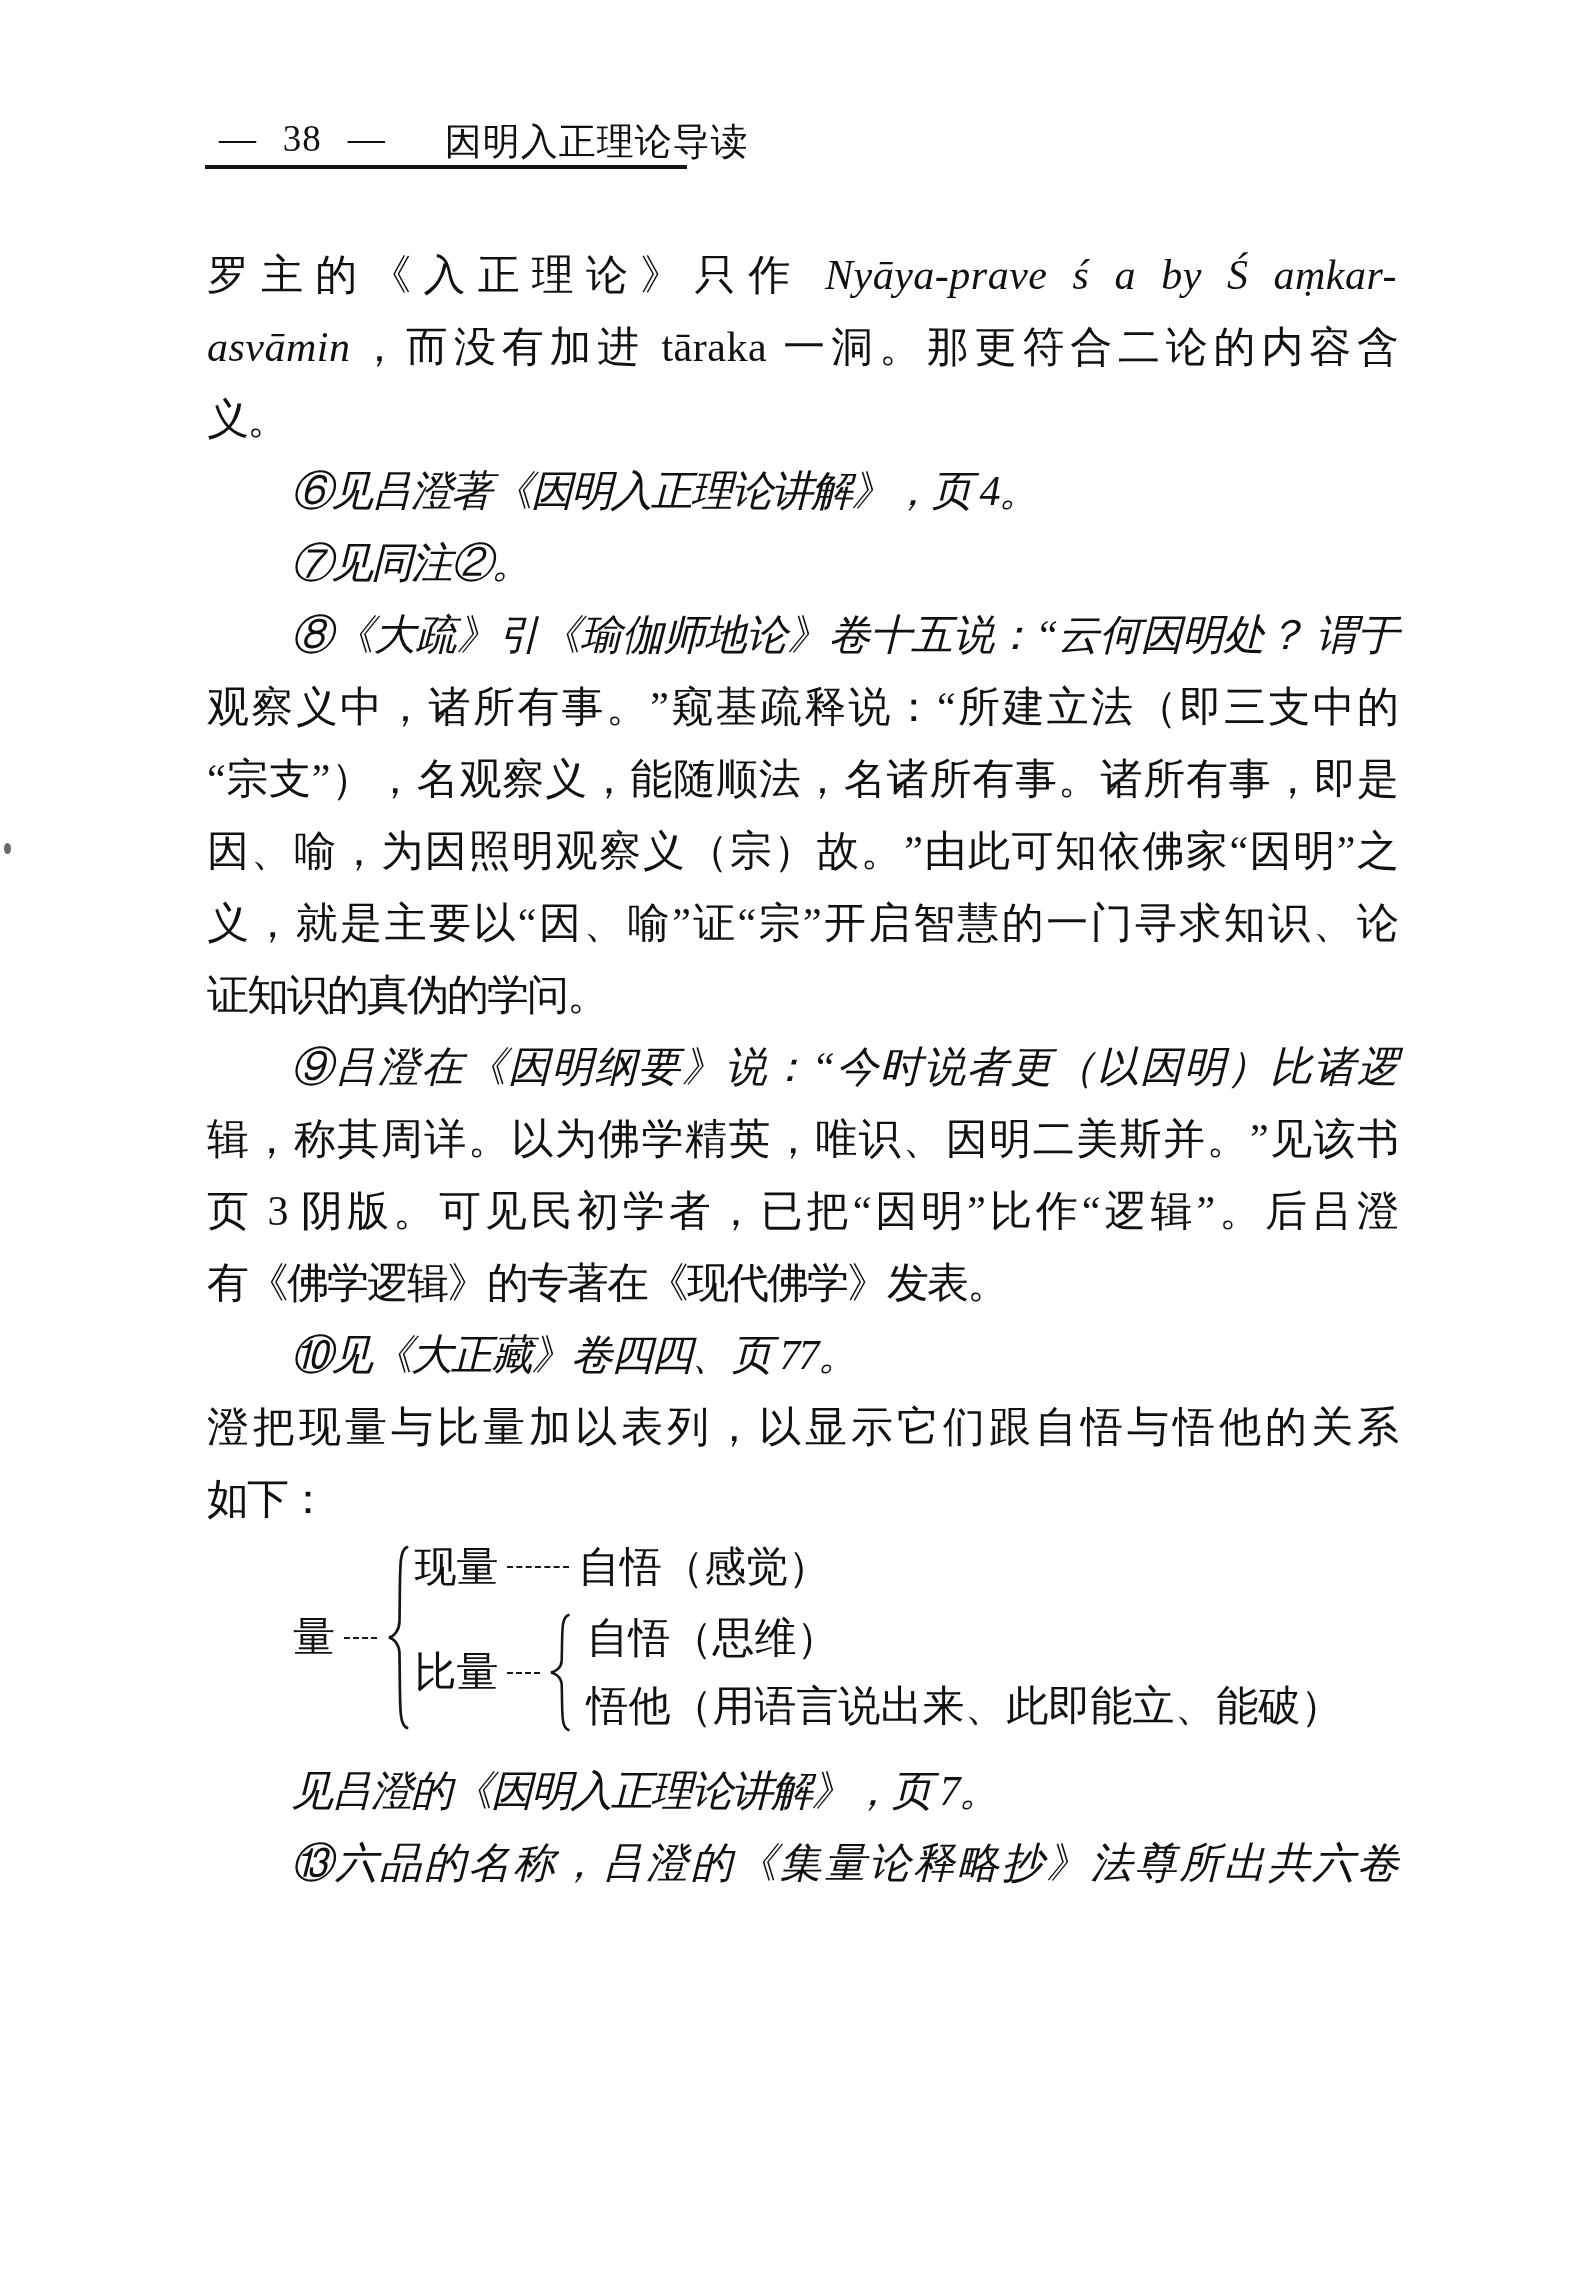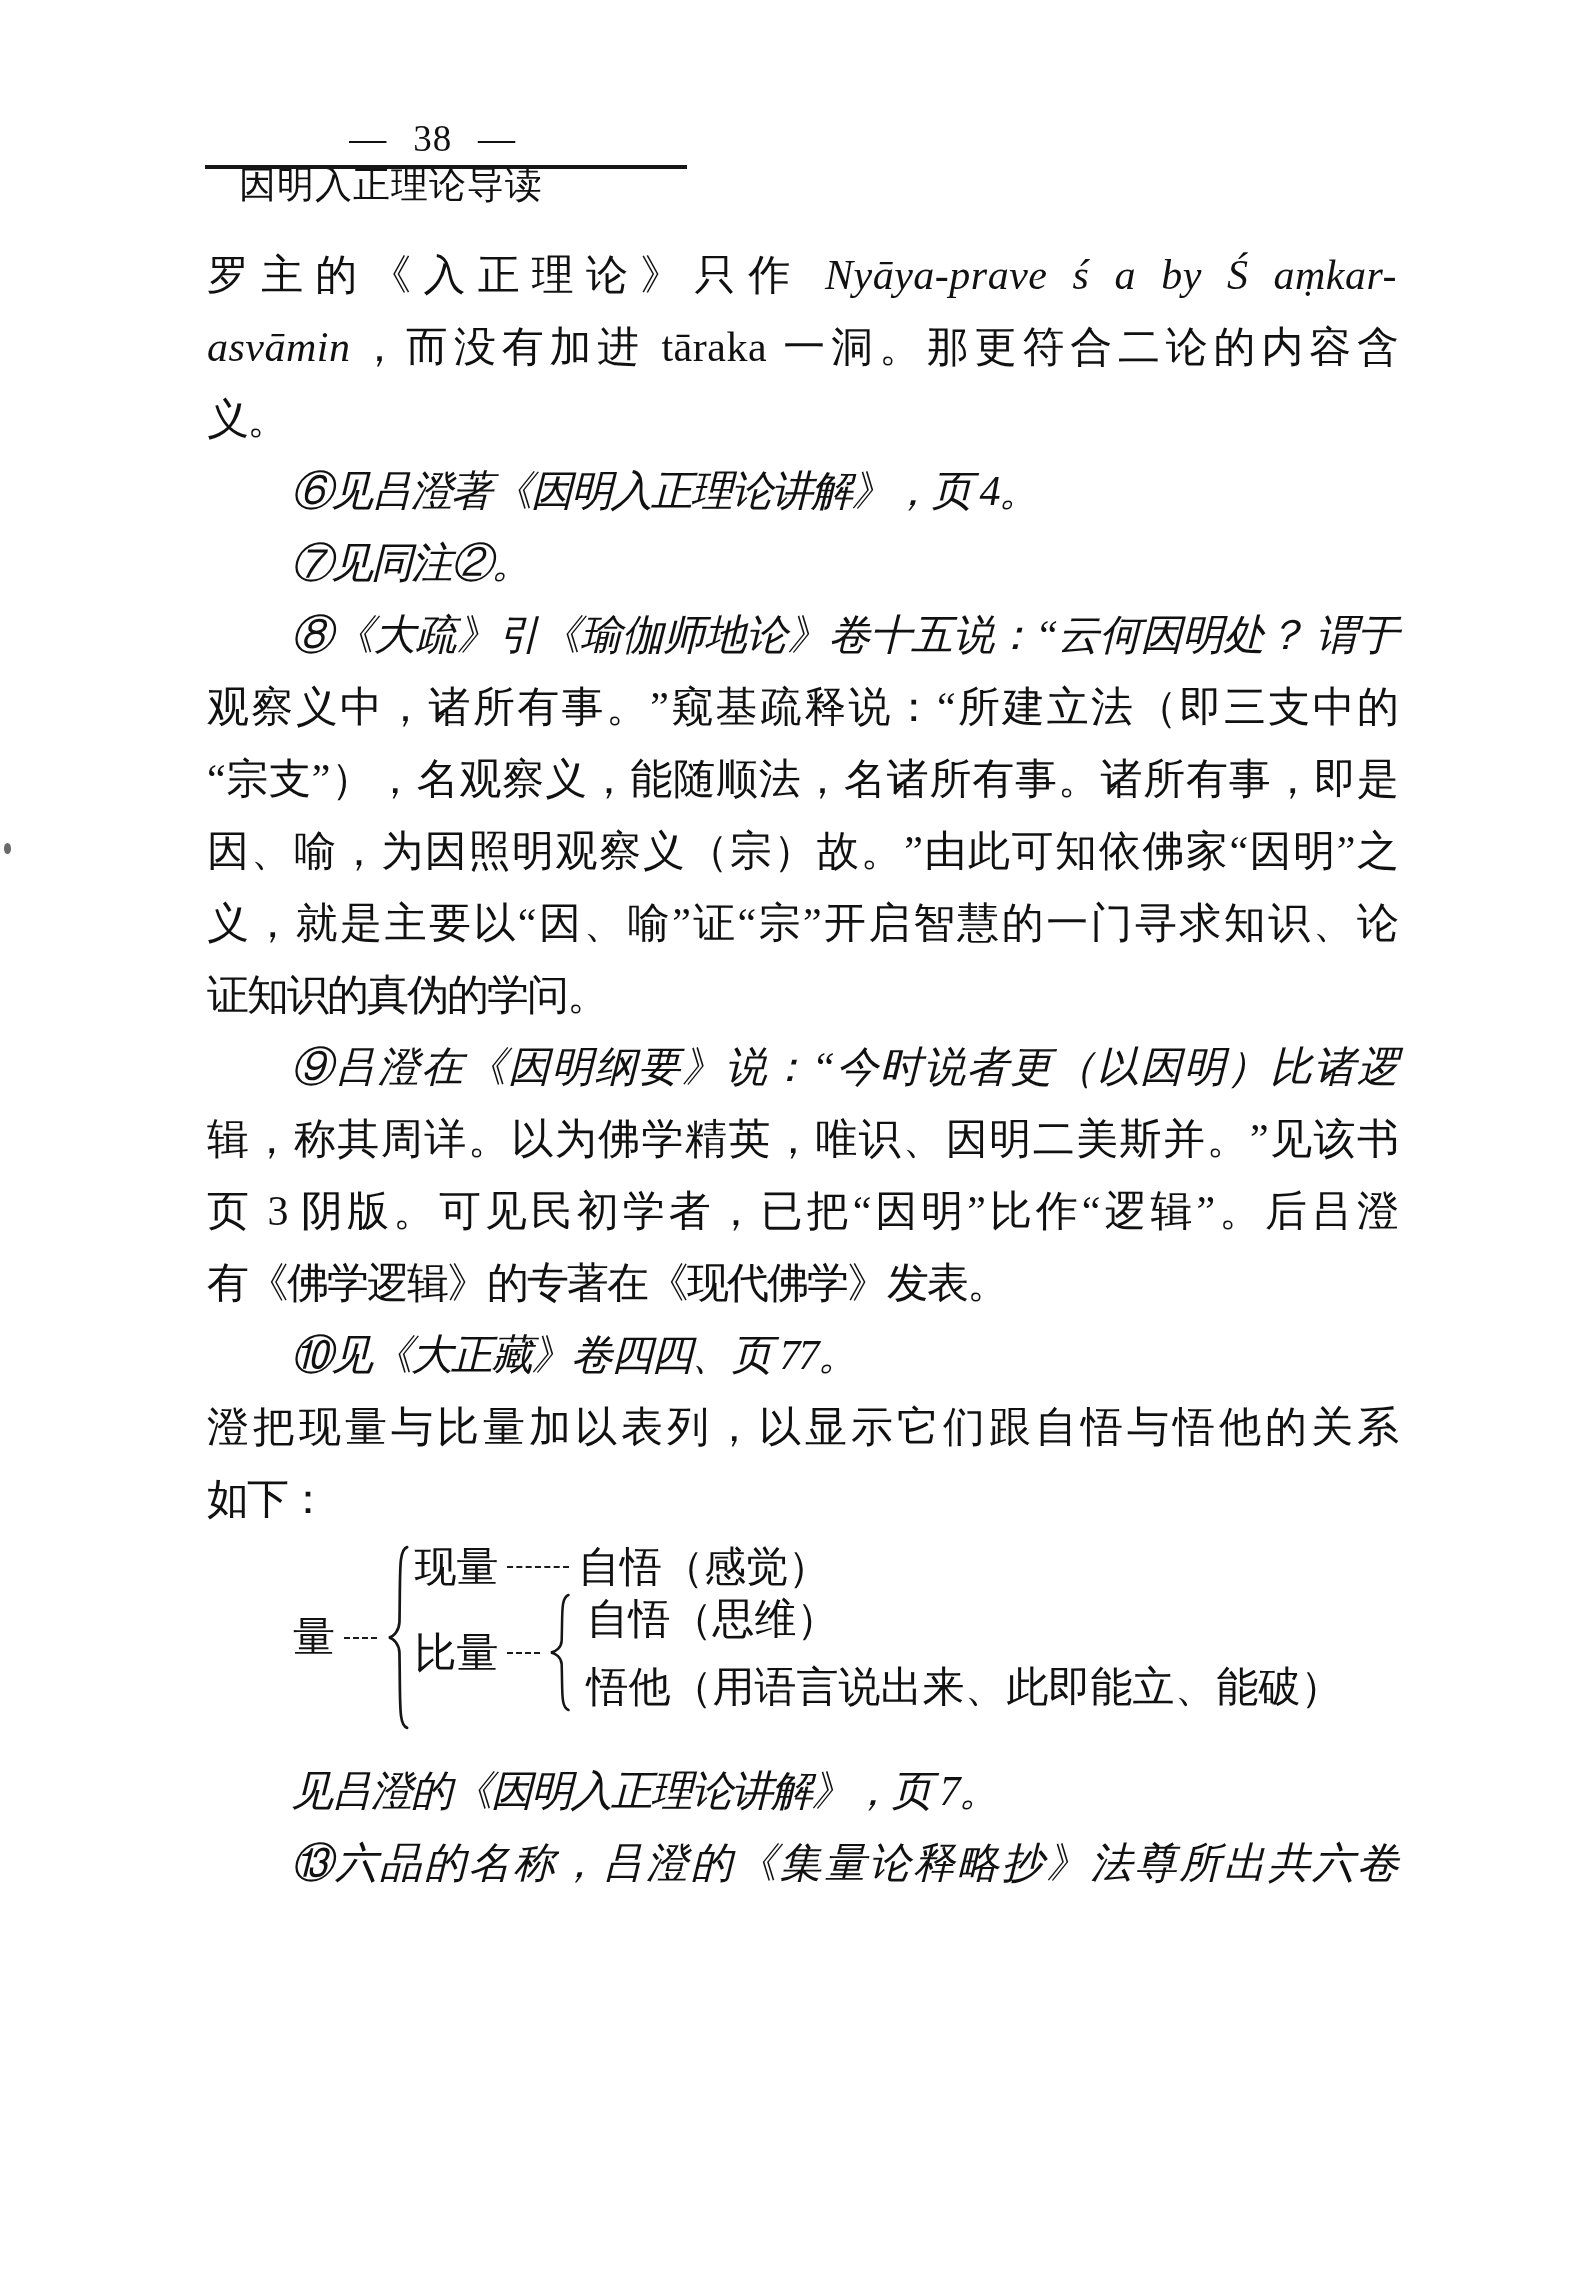--- a/index.html
+++ b/index.html
@@ -6,23 +6,23 @@
   .page{
     position:relative;
     width:1592px;height:2289px;
     background:#ffffff;
     overflow:hidden;
     font-family:"Liberation Serif","DejaVu Serif",serif;
     color:#111;
   }
   
   .running-header{
-    position:absolute;left:207px;top:117px;height:49px;
-    display:flex;align-items:flex-end;
-    font-size:37px;letter-spacing:1px;white-space:nowrap;flex-direction:column;
+    position:absolute;left:219px;top:117px;height:49px;
+    display:flex;align-items:flex-start;
+    font-size:37px;letter-spacing:1px;white-space:nowrap;
   }
   .page-label{word-spacing:15.6px;margin-right:27px;}
   .book-title{letter-spacing:1px;margin-left:32px;}
   .header-rule{
     position:absolute;left:205px;top:165px;width:482px;height:3.9px;
     background:#161616;
   }
   
   .text-block{
     position:absolute;left:207px;top:239px;width:1190px;
@@ -43,21 +43,21 @@
   .d-label{font-size:42px;flex:0 0 auto;}
   .leader{
     display:inline-block;flex:0 0 auto;height:0;
     border-top:2.9px dashed #1a1a1a;margin:0 8.8px;
   }
   .w34{width:33px;}
   .w64{width:62px;}
   .brace{flex:0 0 auto;display:block;}
   .d-col1{
     height:191px;display:flex;flex-direction:column;
-    margin-left:3.9px;
+    justify-content:space-between;margin-left:3.9px;
   }
   .d-row{display:flex;align-items:center;}
   .d-col2{display:flex;flex-direction:column;gap:17.6px;margin-left:14px;}
   
   .speck{
     position:absolute;left:3.9px;top:843px;width:6.8px;height:10.7px;
     background:#6a6a6a;border-radius:50%;
   }
 </style>
 </head>

